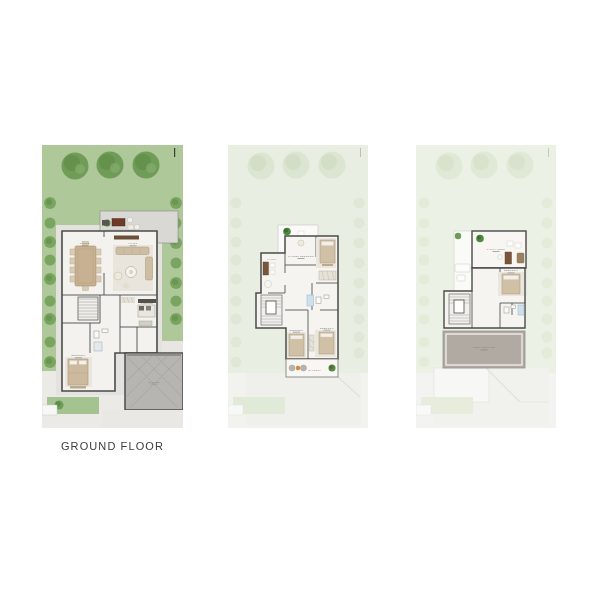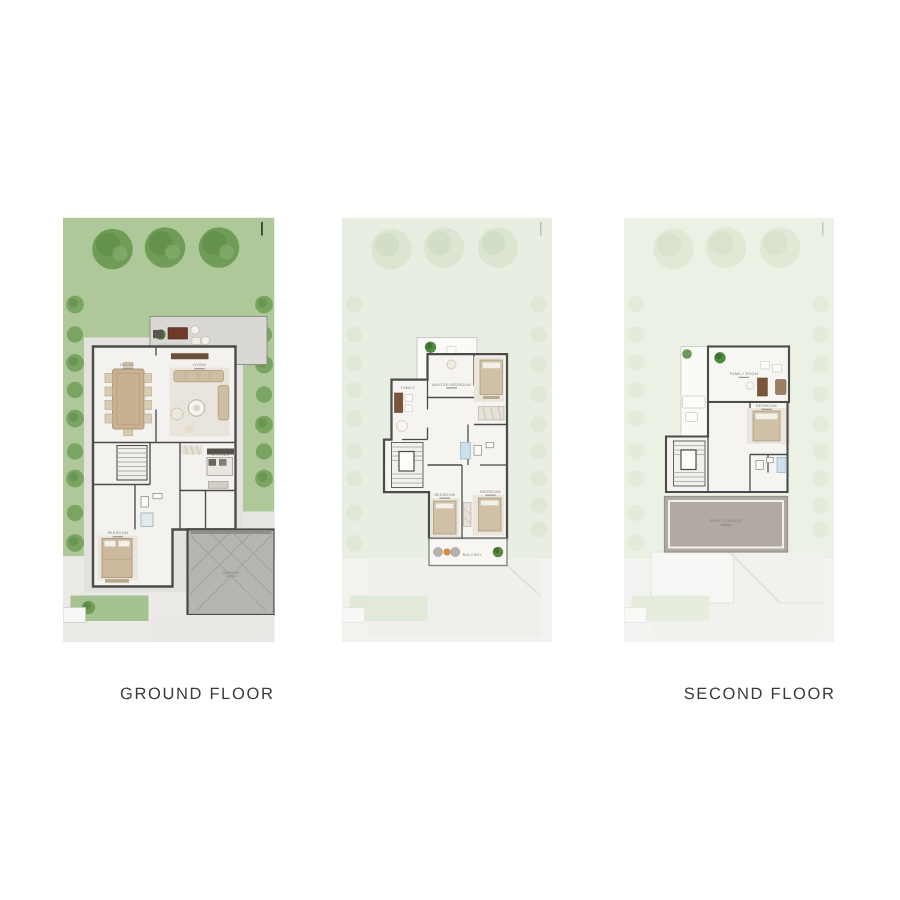--- a/index.html
+++ b/index.html
@@ -5,21 +5,21 @@
   html,body{margin:0;padding:0;}
   body{
     width:600px;height:600px;background:#ffffff;
     font-family:"Liberation Sans", sans-serif;
     position:relative;overflow:hidden;
   }
   .stage{position:absolute;inset:0;}
   figure.panel{position:absolute;margin:0;width:141px;}
   figure.panel svg{display:block;}
   figcaption{
-    margin-top:29px;text-align:right;
+    margin-top:12px;text-align:center;
     font-size:11px;letter-spacing:1.1px;color:#3b3b3b;font-weight:400;
     white-space:nowrap;
   }
   #panel-ground{left:42px;top:145px;}
   #panel-first{left:228px;top:145px;}
   #panel-second{left:416px;top:145px;}
   svg text{font-family:"Liberation Sans", sans-serif;}
   .roomlabel{font-size:2.4px;fill:#807d77;letter-spacing:.2px;text-anchor:middle;}
 </style>
 </head>
@@ -464,16 +464,15 @@
 
       <rect x="132" y="3" width="1" height="9" fill="#c5c5c1"></rect>
 
       <text class="roomlabel" x="80" y="105">FAMILY ROOM</text>
       <text class="roomlabel" x="95" y="126.3">BEDROOM</text>
       <g fill="#9a978f">
         <rect x="76.5" y="106.2" width="7" height=".8"></rect>
           <rect x="91.5" y="127.5" width="7" height=".8"></rect>
       </g>
     </svg>
-    <figcaption>SECOND FLOOR</figcaption>
   </figure>
 
 </div>
 
 </body></html>

